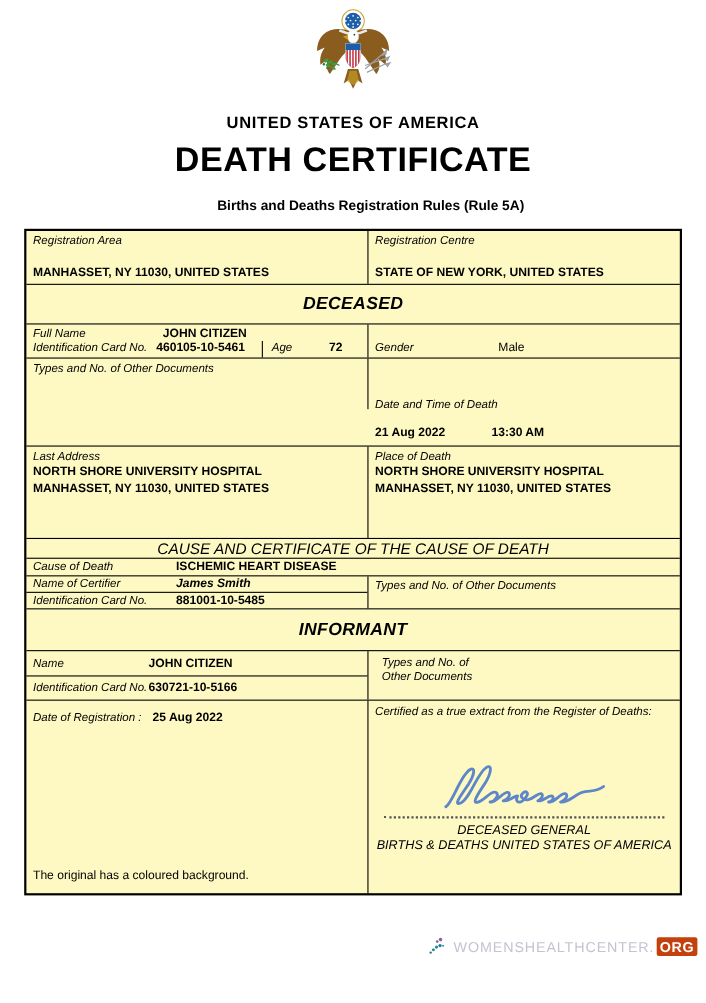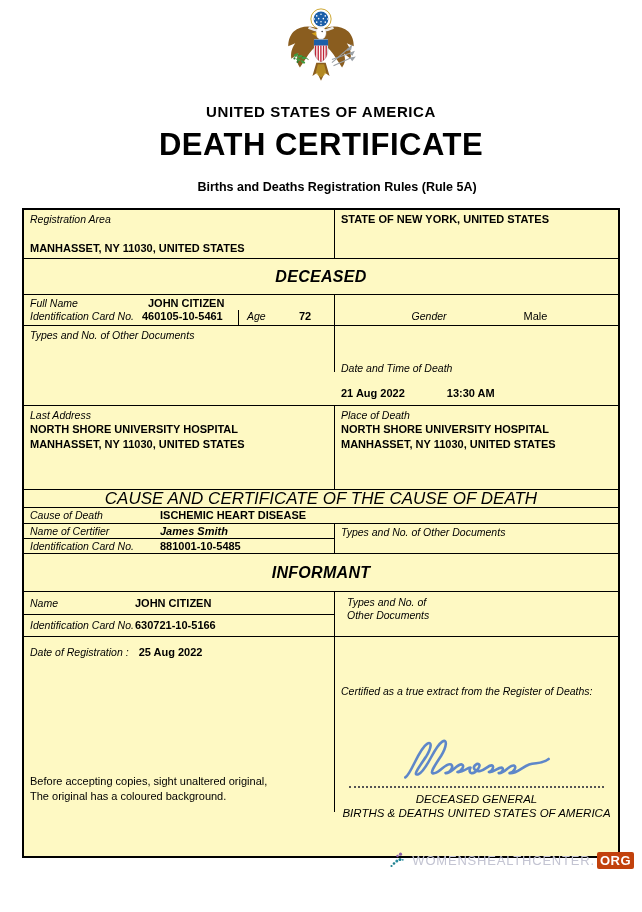--- a/index.html
+++ b/index.html
@@ -38,31 +38,31 @@
   .val-reg{font-size:11px;line-height:13px;}
   
   .r-reg .cl,.r-reg .cr{
     height:48px;display:flex;flex-direction:column;
     justify-content:space-between;padding:3px 6px;
   }
   
   .r-sechead{height:35px;display:flex;align-items:center;justify-content:center;}
   .sechead{font-weight:bold;font-style:italic;font-size:16px;letter-spacing:.3px;}
   .r-causehead{height:17px;display:flex;align-items:center;justify-content:center;}
-  .causehead{font-style:italic;font-size:17px;}
+  .causehead{font-style:italic;font-size:14px;}
   
   .r-name .cl{height:30px;}
   .r-name .line1{display:flex;padding:2px 0 0 6px;}
   .r-name .line1 .lbl{width:118px;}
   .r-name .line2{display:flex;height:15px;}
   .r-name .sub-l{width:215px;display:flex;padding-left:6px;box-sizing:border-box;border-right:1px solid #000;}
   .r-name .sub-l .lbl{width:112px;}
   .r-name .sub-r{flex:1;display:flex;padding-left:8px;}
   .r-name .sub-r .lbl{width:52px;}
-  .r-name .cr{height:30px;box-sizing:border-box;padding:15px 0 0 6px;display:flex;justify-content:center;}
+  .r-name .cr{height:30px;box-sizing:border-box;padding:15px 0 0 6px;display:flex;}
   .r-name .cr .lbl{width:112px;}
   
   .r-docs .cl{height:46px;padding:3px 6px;box-sizing:border-box;}
   .r-docs .cr{height:46px;padding:3px 6px;box-sizing:border-box;display:flex;flex-direction:column;justify-content:space-between;margin-top:33px;}
   .dt-line{display:flex;padding-bottom:2px;}
   .dt-line .time{margin-left:42px;}
   
   .r-addr .cl,.r-addr .cr{height:83px;padding:3px 6px;box-sizing:border-box;}
   .addr-lines{}
   .addr-lines .val{line-height:15px;}
@@ -81,21 +81,21 @@
   .r-inf .cr{padding:4px 6px;}
   
   .r-bottom .cl{
     height:175px;box-sizing:border-box;
     display:flex;flex-direction:column;justify-content:space-between;
     padding:9px 6px 8px 6px;
   }
   .dor-line{display:flex;align-items:baseline;}
   .dor-line .val{margin-left:10px;}
   .notice{font-size:11px;line-height:15px;}
-  .r-bottom .cr{height:175px;box-sizing:border-box;padding:4px 6px;margin-top:44px;}
+  .r-bottom .cr{height:175px;box-sizing:border-box;padding:4px 6px;}
   .sig-wrap{display:flex;justify-content:center;margin-top:36px;}
   .dotted-line{border-bottom:2px dotted #555;margin:1px 8px 0 8px;height:1px;}
   .reg-title,.reg-org{text-align:center;font-style:italic;font-size:11.5px;line-height:14px;}
   .reg-title{margin-top:4px;}
   
   .watermark{
     position:absolute;right:8px;top:851px;
     display:flex;align-items:center;
     font-size:13px;letter-spacing:.8px;color:#c3c4d2;
   }
@@ -181,20 +181,21 @@
   <div class="subtitle">Births and Deaths Registration Rules (Rule 5A)</div>
 
   <div class="cert-table">
 
     <div class="trow r-reg">
       <div class="cl">
         <div class="lbl">Registration Area</div>
         <div class="val">MANHASSET, NY 11030, UNITED STATES</div>
       </div>
       <div class="cr">
+        <div class="lbl">Registration Centre</div>
         <div class="val">STATE OF NEW YORK, UNITED STATES</div>
       </div>
     </div>
 
     <div class="trow r-sechead">
       <div class="sechead">DECEASED</div>
     </div>
 
     <div class="trow r-name">
       <div class="cl">
@@ -294,21 +295,20 @@
       </div>
     </div>
 
     <div class="trow r-bottom">
       <div class="cl">
         <div class="dor-line">
           <span class="lbl">Date of Registration :</span>
           <span class="val">25 Aug 2022</span>
         </div>
         <div class="notice">
-          <div>Before accepting copies, sight unaltered original,</div>
           <div>The original has a coloured background.</div>
         </div>
       </div>
       <div class="cr">
         <div class="lbl">Certified as a true extract from the Register of Deaths:</div>
         <div class="sig-wrap">
           <svg width="152" height="50" viewBox="0 0 140 46">
             <path d="M4,40 C10,36 16,14 24,9 C29,6 28,13 23,21 C17,30 10,39 16,37
                      C24,34 30,12 38,7 C43,4 42,12 37,20 C31,29 25,38 31,36
                      C37,34 42,26 46,28 C49,30 45,36 41,36 C46,37 52,27 56,28 C59,29 56,34 52,35

